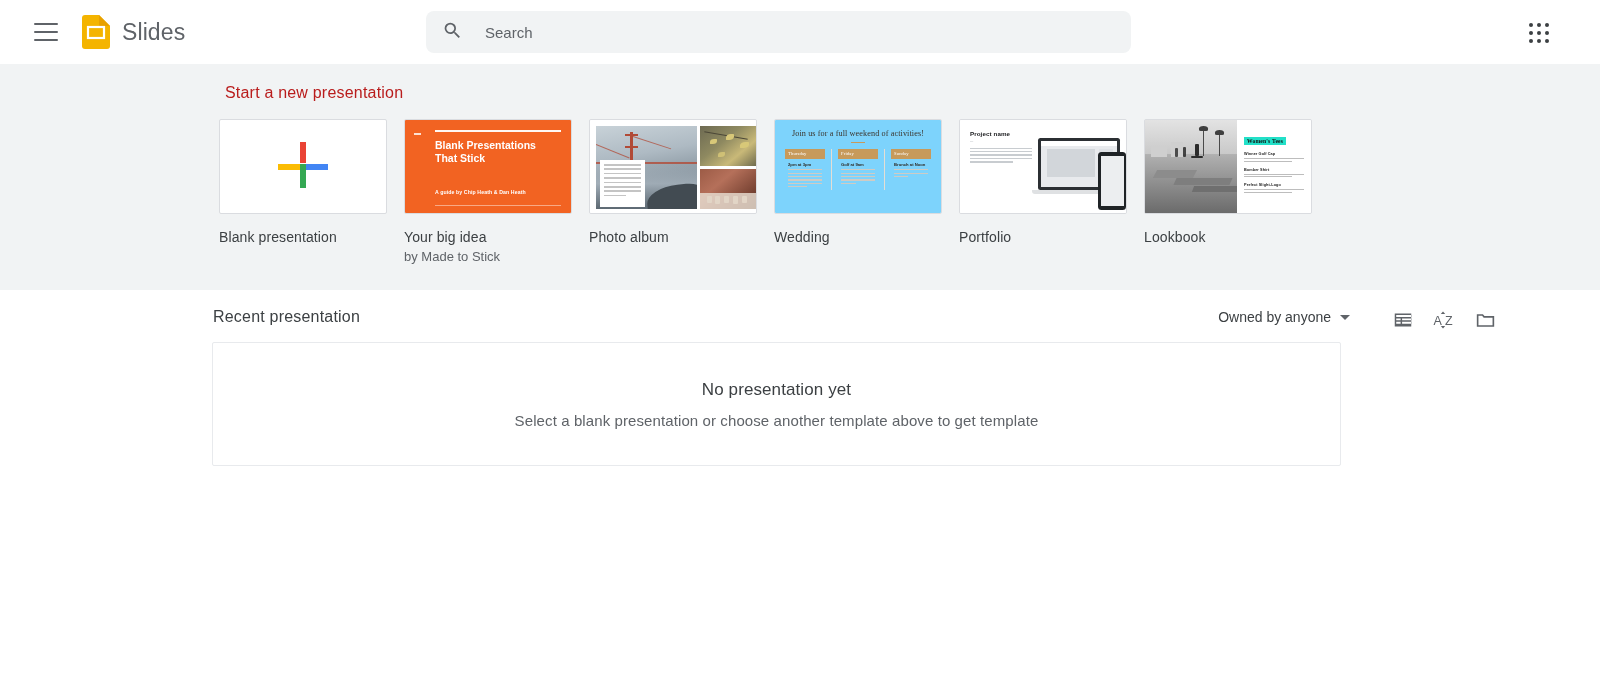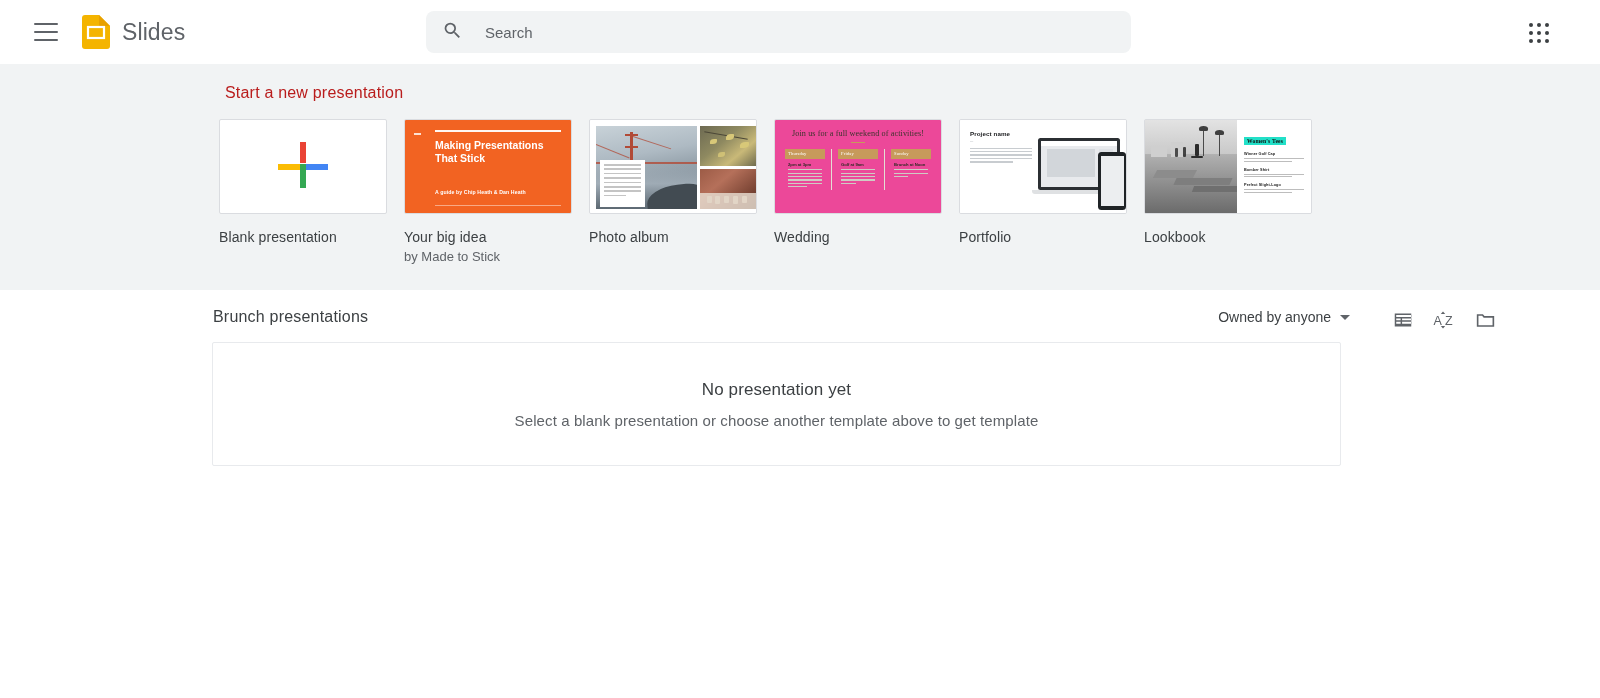--- a/index.html
+++ b/index.html
@@ -285,21 +285,21 @@
   }
   .pa-branch { position: absolute; background: #4b4737; height: 1px; }
   .pa-table {
     flex: 1; background: linear-gradient(140deg,#9c5b46 0%,#b5705a 35%,#7b4535 75%,#563125 100%);
     position: relative; overflow: hidden;
   }
   .pa-cup { position: absolute; background: #e2d5c6; border-radius: 1px; }
   .pa-cloth { position: absolute; left: 0; right: 0; bottom: 0; height: 16px; background: rgba(232,222,210,.82); }
 
   
-  .wed { width: 100%; height: 100%; background: #ec4899; padding: 9px 10px; position: relative; }
+  .wed { width: 100%; height: 100%; background: #7dd3fc; padding: 9px 10px; position: relative; }
   .wed-h {
     text-align: center; font-family: "Liberation Serif", serif;
     font-size: 8.2px; color: #3b342c; letter-spacing: .1px;
   }
   .wed-orn { width: 14px; height: 1.5px; background: #c79a5b; margin: 3.5px auto 6px; }
   .wed-cols { display: flex; gap: 6px; }
   .wed-col { flex: 1; }
   .wed-ch {
     background: #c79a5b; color: #fff; font-size: 4.6px; padding: 2.4px 3px;
     font-family: "Liberation Serif", serif; letter-spacing: .15px;
@@ -476,21 +476,21 @@
         </div>
       </div>
       <div class="tlabel">Blank presentation</div>
     </div>
 
     <div class="tcard">
       <div class="tthumb">
         <div class="bigidea">
           <div class="bi-dash"></div>
           <div class="bi-rule-top"></div>
-          <div class="bi-title">Making Presentations That Stick</div>
+          <div class="bi-title">Blank Presentations That Stick</div>
           <div class="bi-by">A guide by Chip Heath &amp; Dan Heath</div>
           <div class="bi-rule-bot"></div>
         </div>
       </div>
       <div class="tlabel">Your big idea</div>
       <div class="tsub">by Made to Stick</div>
     </div>
 
     <div class="tcard">
       <div class="tthumb">
@@ -655,21 +655,21 @@
       </div>
       <div class="tlabel">Lookbook</div>
     </div>
 
   </div>
  </div>
 </div>
 
 <div class="recent">
 
-  <div class="recent-title">Brunch presentations</div>
+  <div class="recent-title">Recent presentation</div>
 
   <div class="recent-tools">
     <div class="owner-btn">
       <span>Owned by anyone</span>
       <span class="caret-dn"></span>
     </div>
   </div>
 
   <div class="tools-right">
     <div class="icon-btn">

